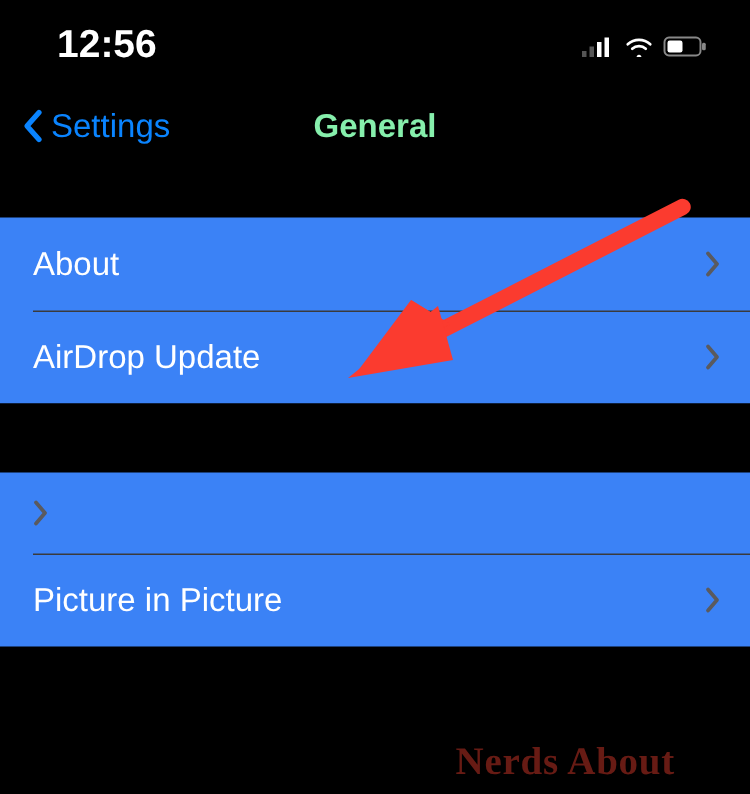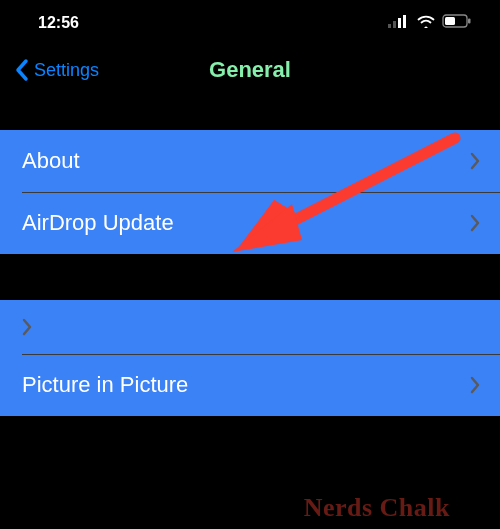--- a/index.html
+++ b/index.html
@@ -10,39 +10,39 @@
       font-family: -apple-system, BlinkMacSystemFont, "Helvetica Neue", sans-serif;
       color: #fff;
       overflow: hidden;
       position: relative;
     }
     .status-bar {
       display: flex;
       justify-content: space-between;
       align-items: center;
       padding: 14px 28px 8px 38px;
-      font-size: 16px;
+      font-size: 26px;
       font-weight: 600;
     }
     .status-right {
       display: flex;
       align-items: center;
       gap: 6px;
     }
     .nav-bar {
       display: flex;
       align-items: center;
       padding: 18px 14px 24px 14px;
       position: relative;
     }
     .back-area {
       display: flex;
       align-items: center;
       color: #0a84ff;
-      font-size: 18px;
+      font-size: 22px;
       gap: 4px;
     }
     .back-chevron {
       display: inline-flex;
     }
     .nav-title {
       position: absolute;
       left: 50%;
       transform: translateX(-50%);
       color: #86efac;
@@ -184,13 +184,13 @@
 <div class="arrow-annotation">
   <svg width="240" height="130" viewBox="0 0 240 130">
     <line x1="225" y1="8" x2="45" y2="100" stroke="#fb3b2f" stroke-width="11" stroke-linecap="round"></line>
     <polygon points="8,118 70,86 44,70 58,108" fill="#fb3b2f"></polygon>
     <polygon points="8,118 70,86 58,108" fill="#fb3b2f"></polygon>
     <polygon points="8,118 44,70 70,86" fill="#fb3b2f"></polygon>
     <polygon points="2,122 62,74 72,110" fill="#fb3b2f"></polygon>
   </svg>
 </div>
 
-<div class="watermark">Nerds Chalk</div>
+<div class="watermark">Nerds About</div>
 
 </body></html>

